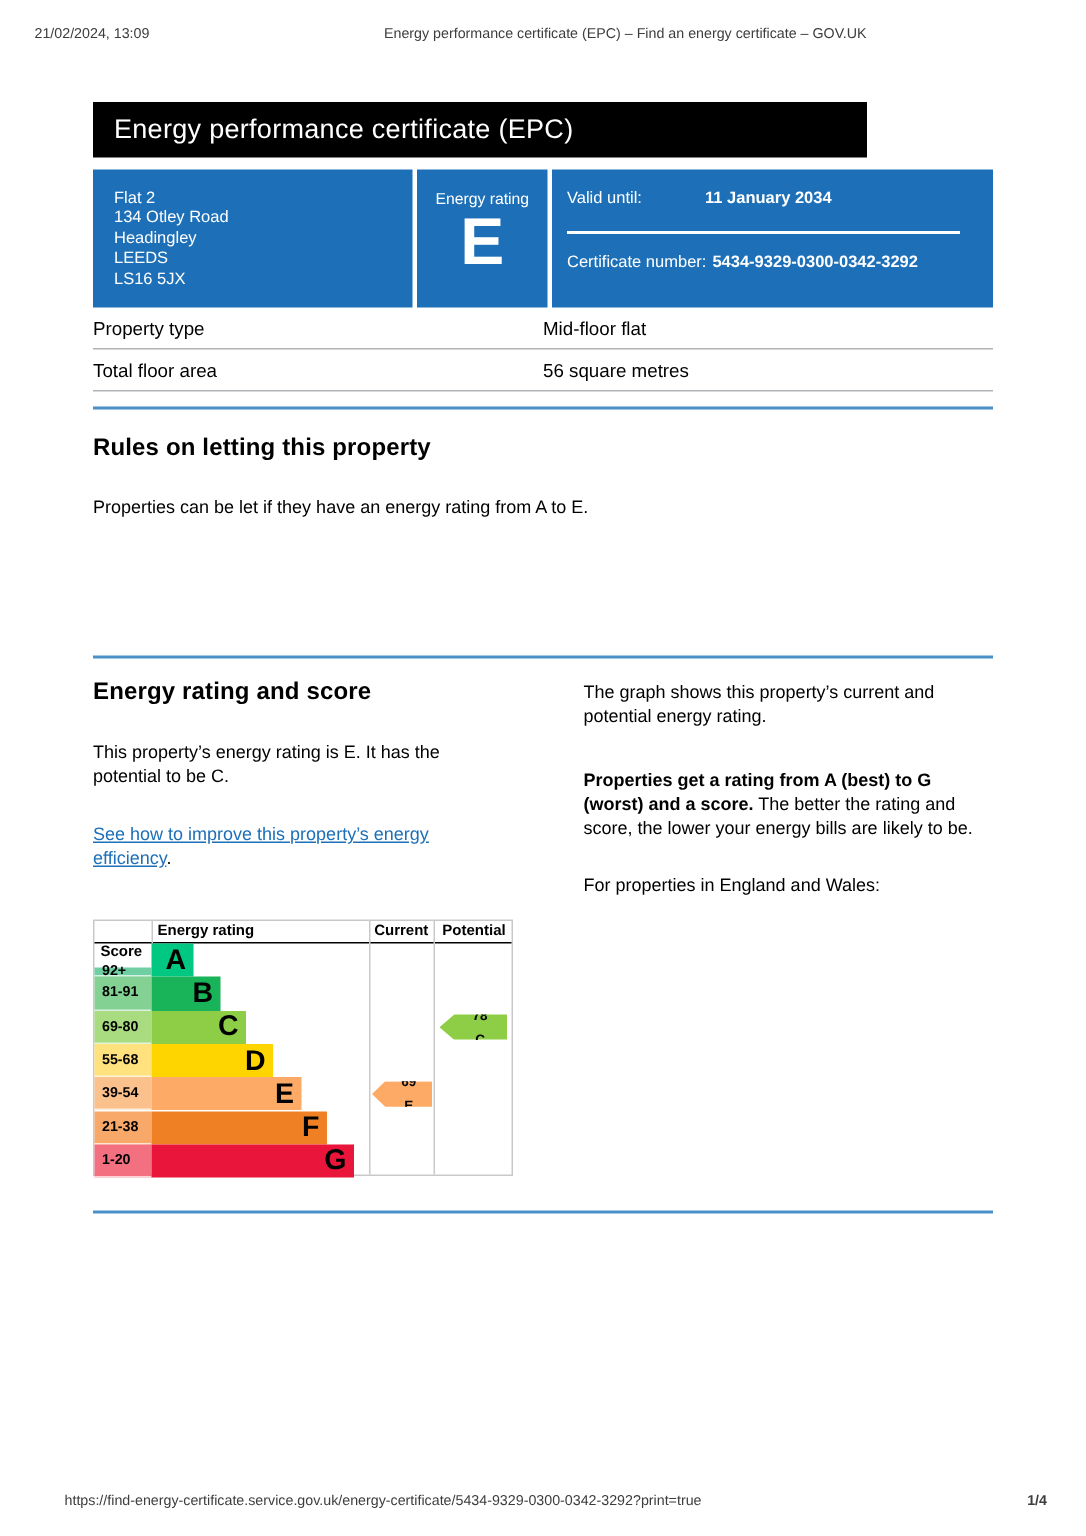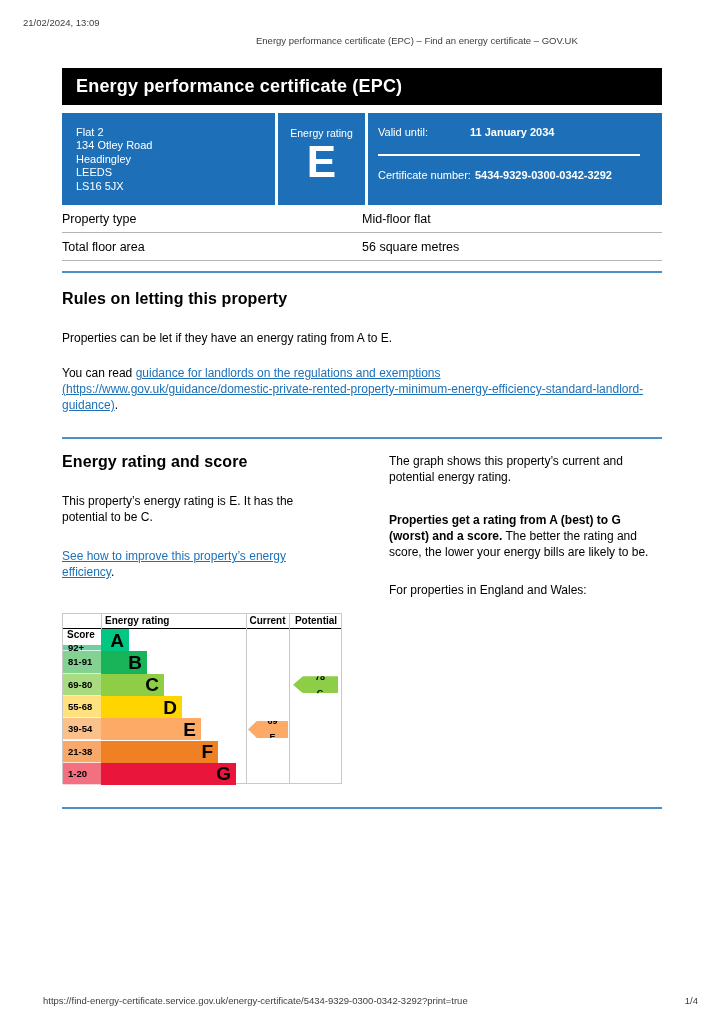--- a/index.html
+++ b/index.html
@@ -3,28 +3,28 @@
 <meta charset="utf-8">
 <style>
   * { margin:0; padding:0; box-sizing:border-box; }
   html,body { background:#fff; }
   body { font-family:"Liberation Sans","DejaVu Sans",sans-serif; color:#000; }
   .page { position:relative; width:724px; height:1024px; background:#fff; overflow:hidden; }
 
   
   .print-meta { position:absolute; font-size:9.5px; color:#3d3d3d; white-space:nowrap; }
   .hdr-date { left:23px; top:17px; }
-  .hdr-title { left:256px; top:35px; }
+  .hdr-title { left:256px; top:17px; }
   .ftr-url { left:23px; top:995px;padding-left:20px; }
-  .ftr-page { right:26px; top:995px; }
-
-  
-  .banner-black { position:absolute; left:62px; top:68px; width:600px; height:37px;
+  .ftr-page { right:26px; top:995px;font-weight:bold; }
+
+  
+  .banner-black { position:absolute; left:62px; top:68px; width:516px; height:37px;
     background:#000; color:#fff; display:flex; align-items:center; padding-left:14px;
-    font-size:18px; font-weight:bold; letter-spacing:.2px; }
+    font-size:18px; font-weight:normal; letter-spacing:.2px; }
 
   
   .summary { position:absolute; left:62px; top:113px; width:600px; height:92px; display:flex; gap:3px; color:#fff; }
   .sbox { background:var(--brand-blue); height:100%; }
   .box-address { width:213px; padding:13px 0 0 14px; font-size:11px; line-height:13.4px; }
   .box-rating { width:87px; text-align:center; padding-top:14px; font-size:10.5px; }
   .box-rating .big-letter { font-size:44px; font-weight:bold; line-height:44px; margin-top:1px; }
   .box-valid { flex:1; padding:13px 12px 0 10px; font-size:11px; }
   .valid-row { display:flex; }
   .valid-row .lbl { width:92px; }
@@ -127,23 +127,20 @@
       <span class="pl">Total floor area</span>
       <span>56 square metres</span>
     </div>
   </div>
 
   <hr class="break break1">
 
   <section class="rules">
     <h2 class="sect">Rules on letting this property</h2>
     <p class="body-txt p1">Properties can be let if they have an energy rating from A to E.</p>
-    <p class="body-txt p2"><span>You can read </span><a class="pre" href="#">guidance for landlords on the regulations and exemptions
-(https://www.gov.uk/guidance/domestic-private-rented-property-minimum-energy-efficiency-standard-landlord-
-guidance)</a><span>.</span></p>
   </section>
 
   <hr class="break break2">
 
   <section class="energy">
     <div class="col-left">
       <h2 class="sect">Energy rating and score</h2>
       <p class="body-txt pre p1">This property’s energy rating is E. It has the
 potential to be C.</p>
       <p class="body-txt plink"><a class="pre" href="#">See how to improve this property’s energy

